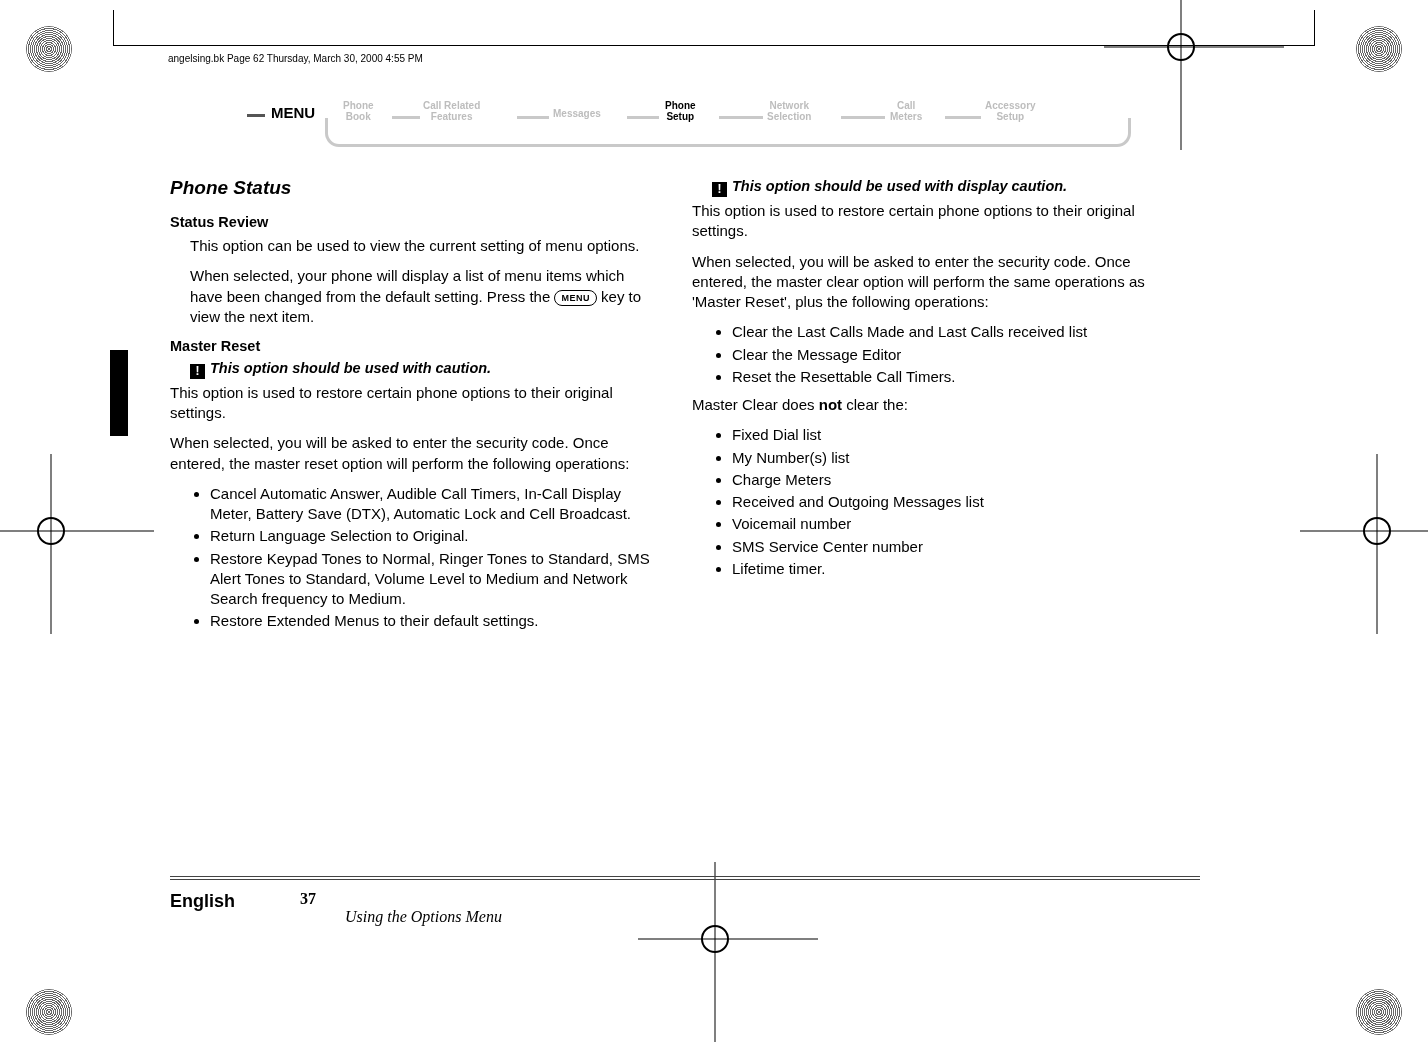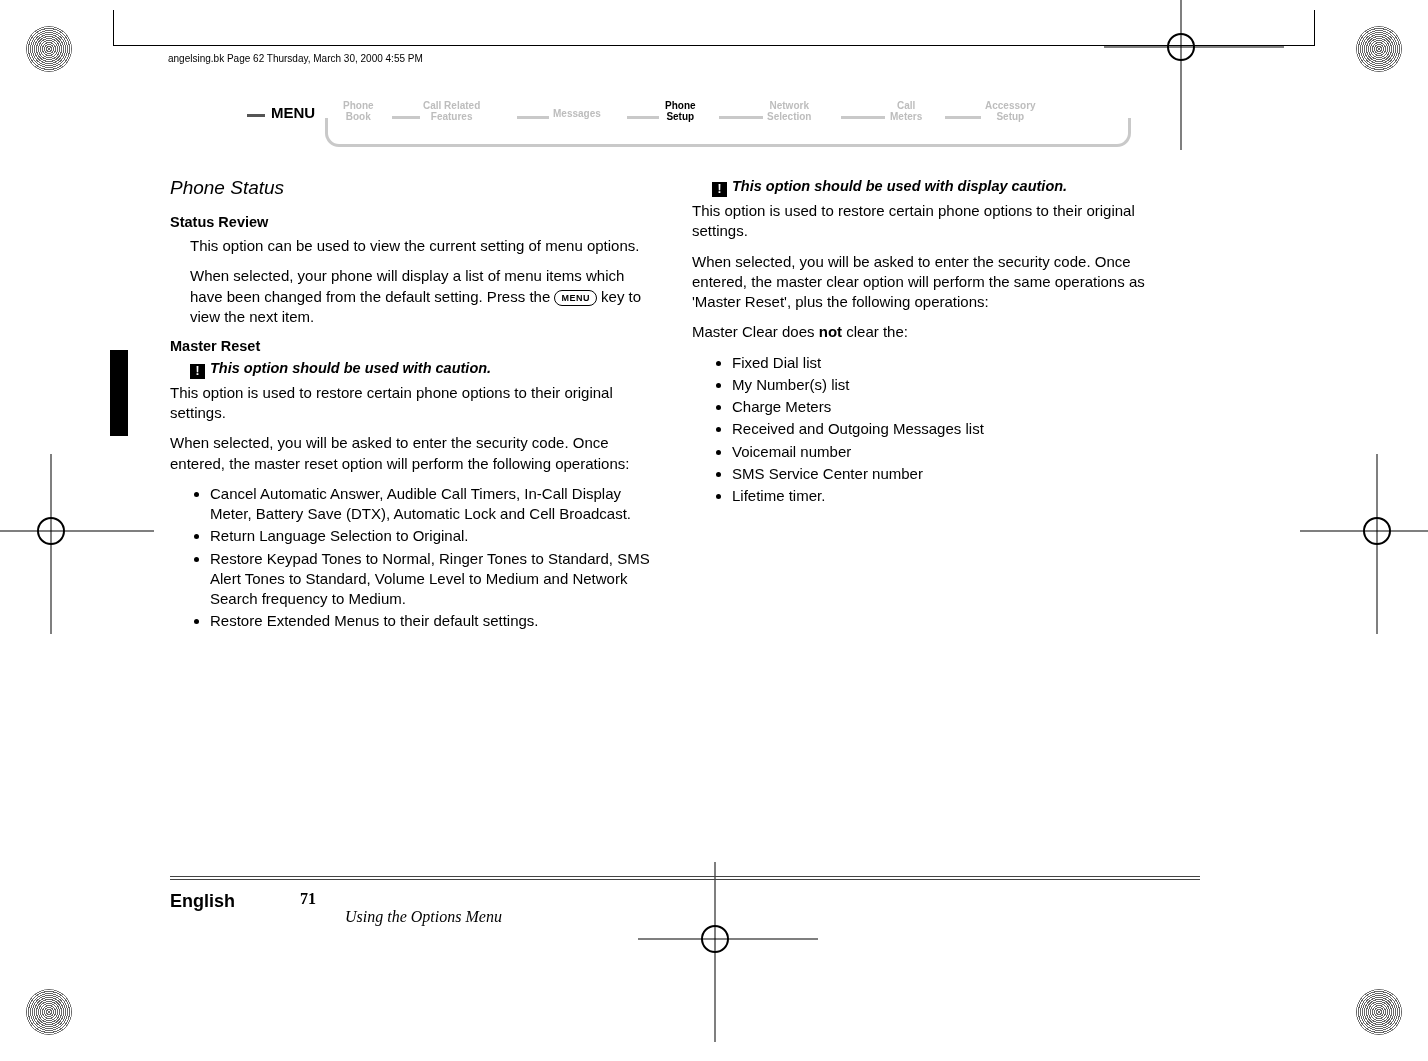--- a/index.html
+++ b/index.html
@@ -17,21 +17,21 @@
   .navitem.active{color:#000}
   .navitem.dis{color:#bdbdbd}
   .connector{position:absolute;height:10px;border-top:3px solid #c9c9c9}
   .menu-bracket{position:absolute;border-bottom:3px solid #c9c9c9;border-left:3px solid #c9c9c9;border-right:3px solid #c9c9c9;border-bottom-left-radius:14px;border-bottom-right-radius:14px}
   .menu-lead{position:absolute;height:3px;background:#555;width:18px}
   .menulbl{position:absolute;font-weight:bold;font-size:15px}
   .body{position:absolute;left:170px;top:175px;width:1030px}
   .col{position:absolute;top:0;width:490px;font-size:15px;line-height:1.35}
   .col.left{left:0}
   .col.right{left:522px}
-  .h1{font-family:Verdana,sans-serif;font-weight:normal;font-style:italic;font-size:19px;margin:0 0 12px 0}
+  .h1{font-family:Verdana,sans-serif;font-weight:bold;font-style:italic;font-size:19px;margin:0 0 12px 0}
   .h2{font-weight:bold;font-size:14.5px;margin:6px 0 2px 0}
   .para{margin:4px 0 10px 20px}
   .warn{margin:2px 0 4px 20px;font-weight:bold;font-style:italic;font-size:14.5px}
   .warn .ico{display:inline-block;width:15px;height:15px;background:#000;color:#fff;font-style:normal;text-align:center;line-height:15px;font-weight:bold;font-size:12px;margin-right:5px;vertical-align:-2px}
   ul.b{margin:2px 0 8px 22px;padding-left:18px}
   ul.b li{margin:2px 0}
   .keycap{display:inline-block;border:1px solid #000;border-radius:10px;padding:0 6px;font-size:9px;font-weight:bold;letter-spacing:.5px;line-height:14px;vertical-align:1px}
   .tab{position:absolute;left:110px;top:350px;width:18px;height:86px;background:#000}
   .ftr{position:absolute;left:170px;top:876px;width:1030px;font-family:"Times New Roman",serif}
   .ftr .ruleA{position:absolute;left:0;top:0;height:1px;width:100%;background:#444}
@@ -114,20 +114,25 @@
         <li>Return Language Selection to Original.</li>
         <li>Restore Keypad Tones to Normal, Ringer Tones to Standard, SMS Alert Tones to Standard, Volume Level to Medium and Network Search frequency to Medium.</li>
         <li>Restore Extended Menus to their default settings.</li>
       </ul>
     </div>
 
     <div class="col right">
       <div class="warn"><span class="ico">!</span><span>This option should be used with display caution.</span></div>
       <div class="para" style="margin-left:0">This option is used to restore certain phone options to their original settings.</div>
       <div class="para" style="margin-left:0">When selected, you will be asked to enter the security code. Once entered, the master clear option will perform the same operations as 'Master Reset', plus the following operations:</div>
+      <ul class="b">
+        <li>Clear the Last Calls Made and Last Calls received list</li>
+        <li>Clear the Message Editor</li>
+        <li>Reset the Resettable Call Timers.</li>
+      </ul>
       <div class="para" style="margin-left:0">
         <span>Master Clear does </span><b>not</b><span> clear the:</span>
       </div>
       <ul class="b">
         <li>Fixed Dial list</li>
         <li>My Number(s) list</li>
         <li>Charge Meters</li>
         <li>Received and Outgoing Messages list</li>
         <li>Voicemail number</li>
         <li>SMS Service Center number</li>
@@ -135,17 +140,17 @@
       </ul>
     </div>
   </div>
 
   <div class="tab"></div>
 
   <div class="ftr">
     <div class="ruleA"></div>
     <div class="ruleB"></div>
     <div class="lang">English</div>
-    <div class="pg">71</div>
+    <div class="pg">37</div>
     <div class="sect">Using the Options Menu</div>
   </div>
 
 </div>
 
 </body></html>

